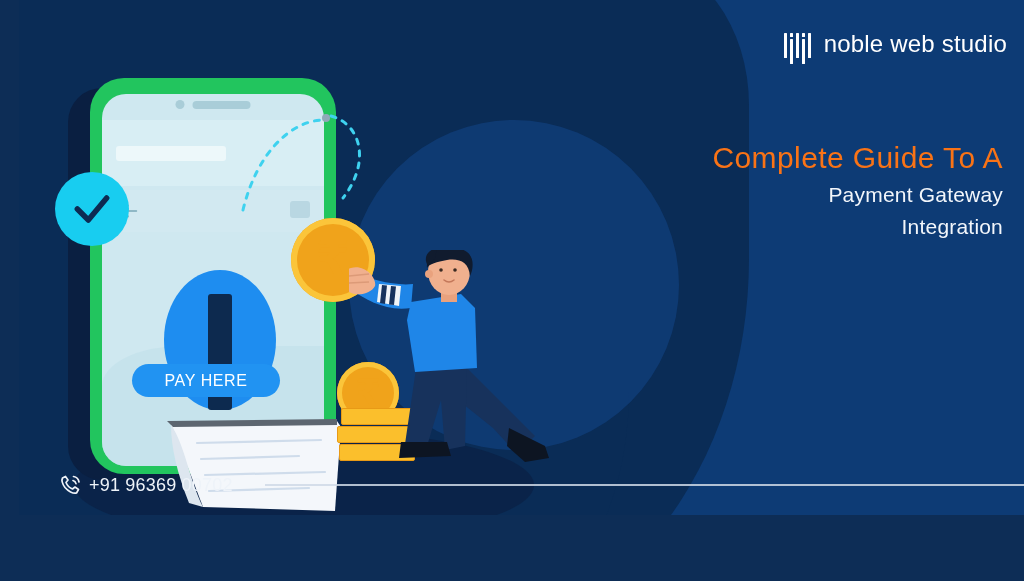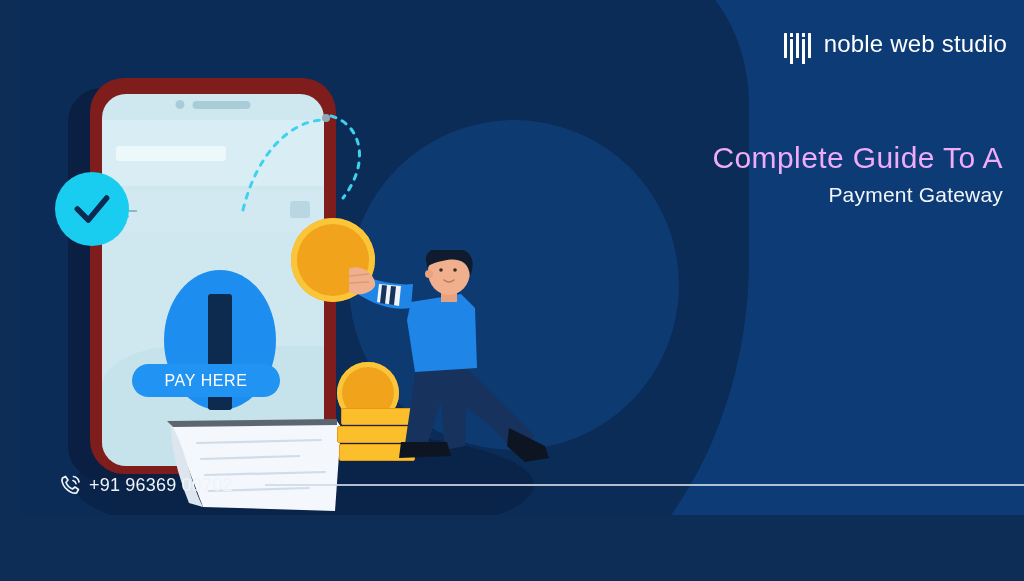--- a/index.html
+++ b/index.html
@@ -58,21 +58,21 @@
   .logo-text{
     color:#ffffff;font-size:24px;letter-spacing:.2px;
     font-weight:400;white-space:nowrap;
   }
   
   .headline{
     position:absolute;right:40px;top:140px;width:560px;
     text-align:right;
   }
   .h-kicker{
-    color:#f0abfc;font-size:30px;font-weight:400;letter-spacing:.4px;
+    color:#f97316;font-size:30px;font-weight:400;letter-spacing:.4px;
     line-height:1.2;margin-bottom:4px;
   }
   .h-big{
     color:#29d2f7;font-size:68px;font-weight:700;
     line-height:.98;letter-spacing:-1px;
   }
   .h-sub{
     color:#f2f6fb;font-size:21px;font-weight:400;
     line-height:1.25;margin-top:6px;letter-spacing:.2px;
   }
@@ -89,21 +89,21 @@
     opacity:.85;
   }
   
   .phone-wrap{position:absolute;left:55px;top:78px;width:290px;height:400px;}
   .phone-shadow{
     position:absolute;left:-6px;top:10px;width:250px;height:392px;
     background:#0a1f41;border-radius:34px;
   }
   .phone-body{
     position:absolute;left:16px;top:0;width:246px;height:396px;
-    background:#7f1d1d;border-radius:34px;text-align:center;
+    background:#22c55e;border-radius:34px;text-align:center;
   }
   .phone-screen{
     position:absolute;left:12px;top:16px;width:222px;height:372px;
     background:#cfe8f0;border-radius:24px;overflow:hidden;
   }
   .notch{
     position:absolute;left:50%;transform:translateX(-50%);top:6px;
     display:flex;align-items:center;gap:8px;
   }
   .notch .cam{width:9px;height:9px;border-radius:50%;background:#a9cdd8;}
@@ -221,20 +221,21 @@
         <i></i>
         <i class="tall"></i>
         <i></i>
     </div>
     <div class="logo-text">noble web studio</div>
   </div>
 
   <div class="headline">
     <div class="h-kicker">Complete Guide To A</div>
     <div class="h-sub">Payment Gateway</div>
+    <div class="h-sub">Integration</div>
   </div>
 
   <div class="phone-wrap">
     <div class="phone-shadow"></div>
     <div class="phone-body">
       <div class="phone-screen">
         <div class="scr-top"></div>
         <div class="notch">
           <span class="cam"></span>
           <span class="spk"></span>

